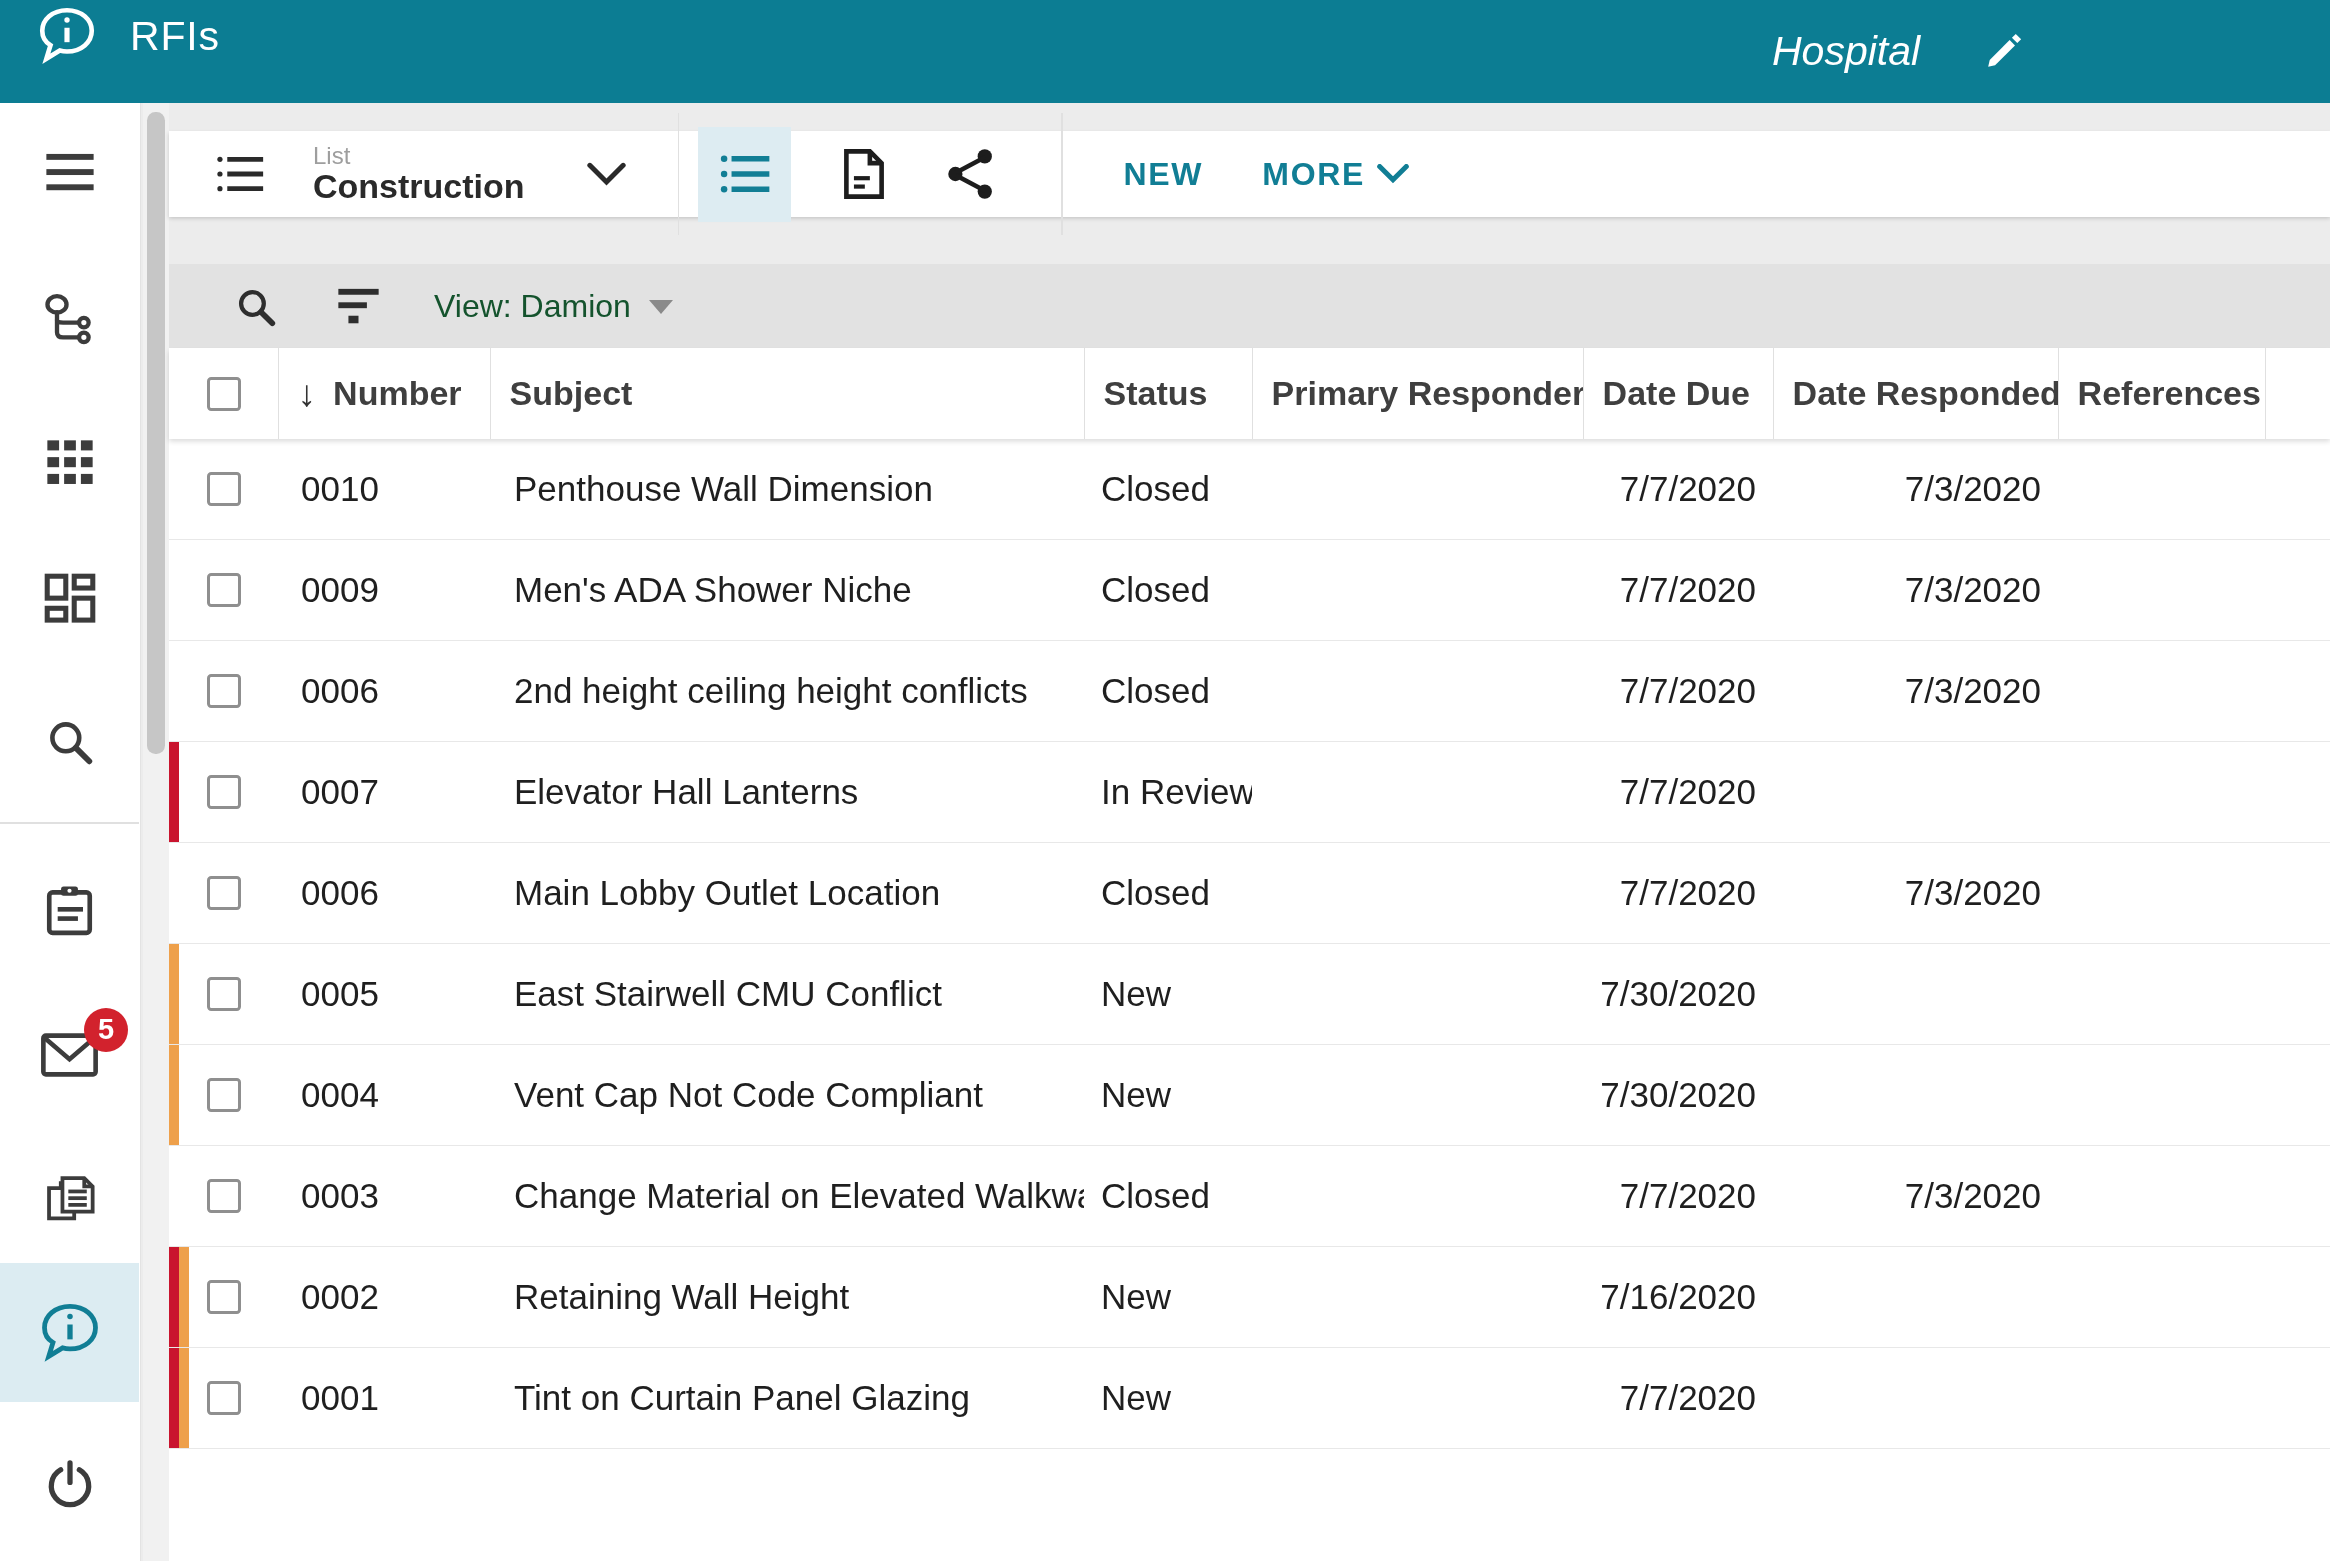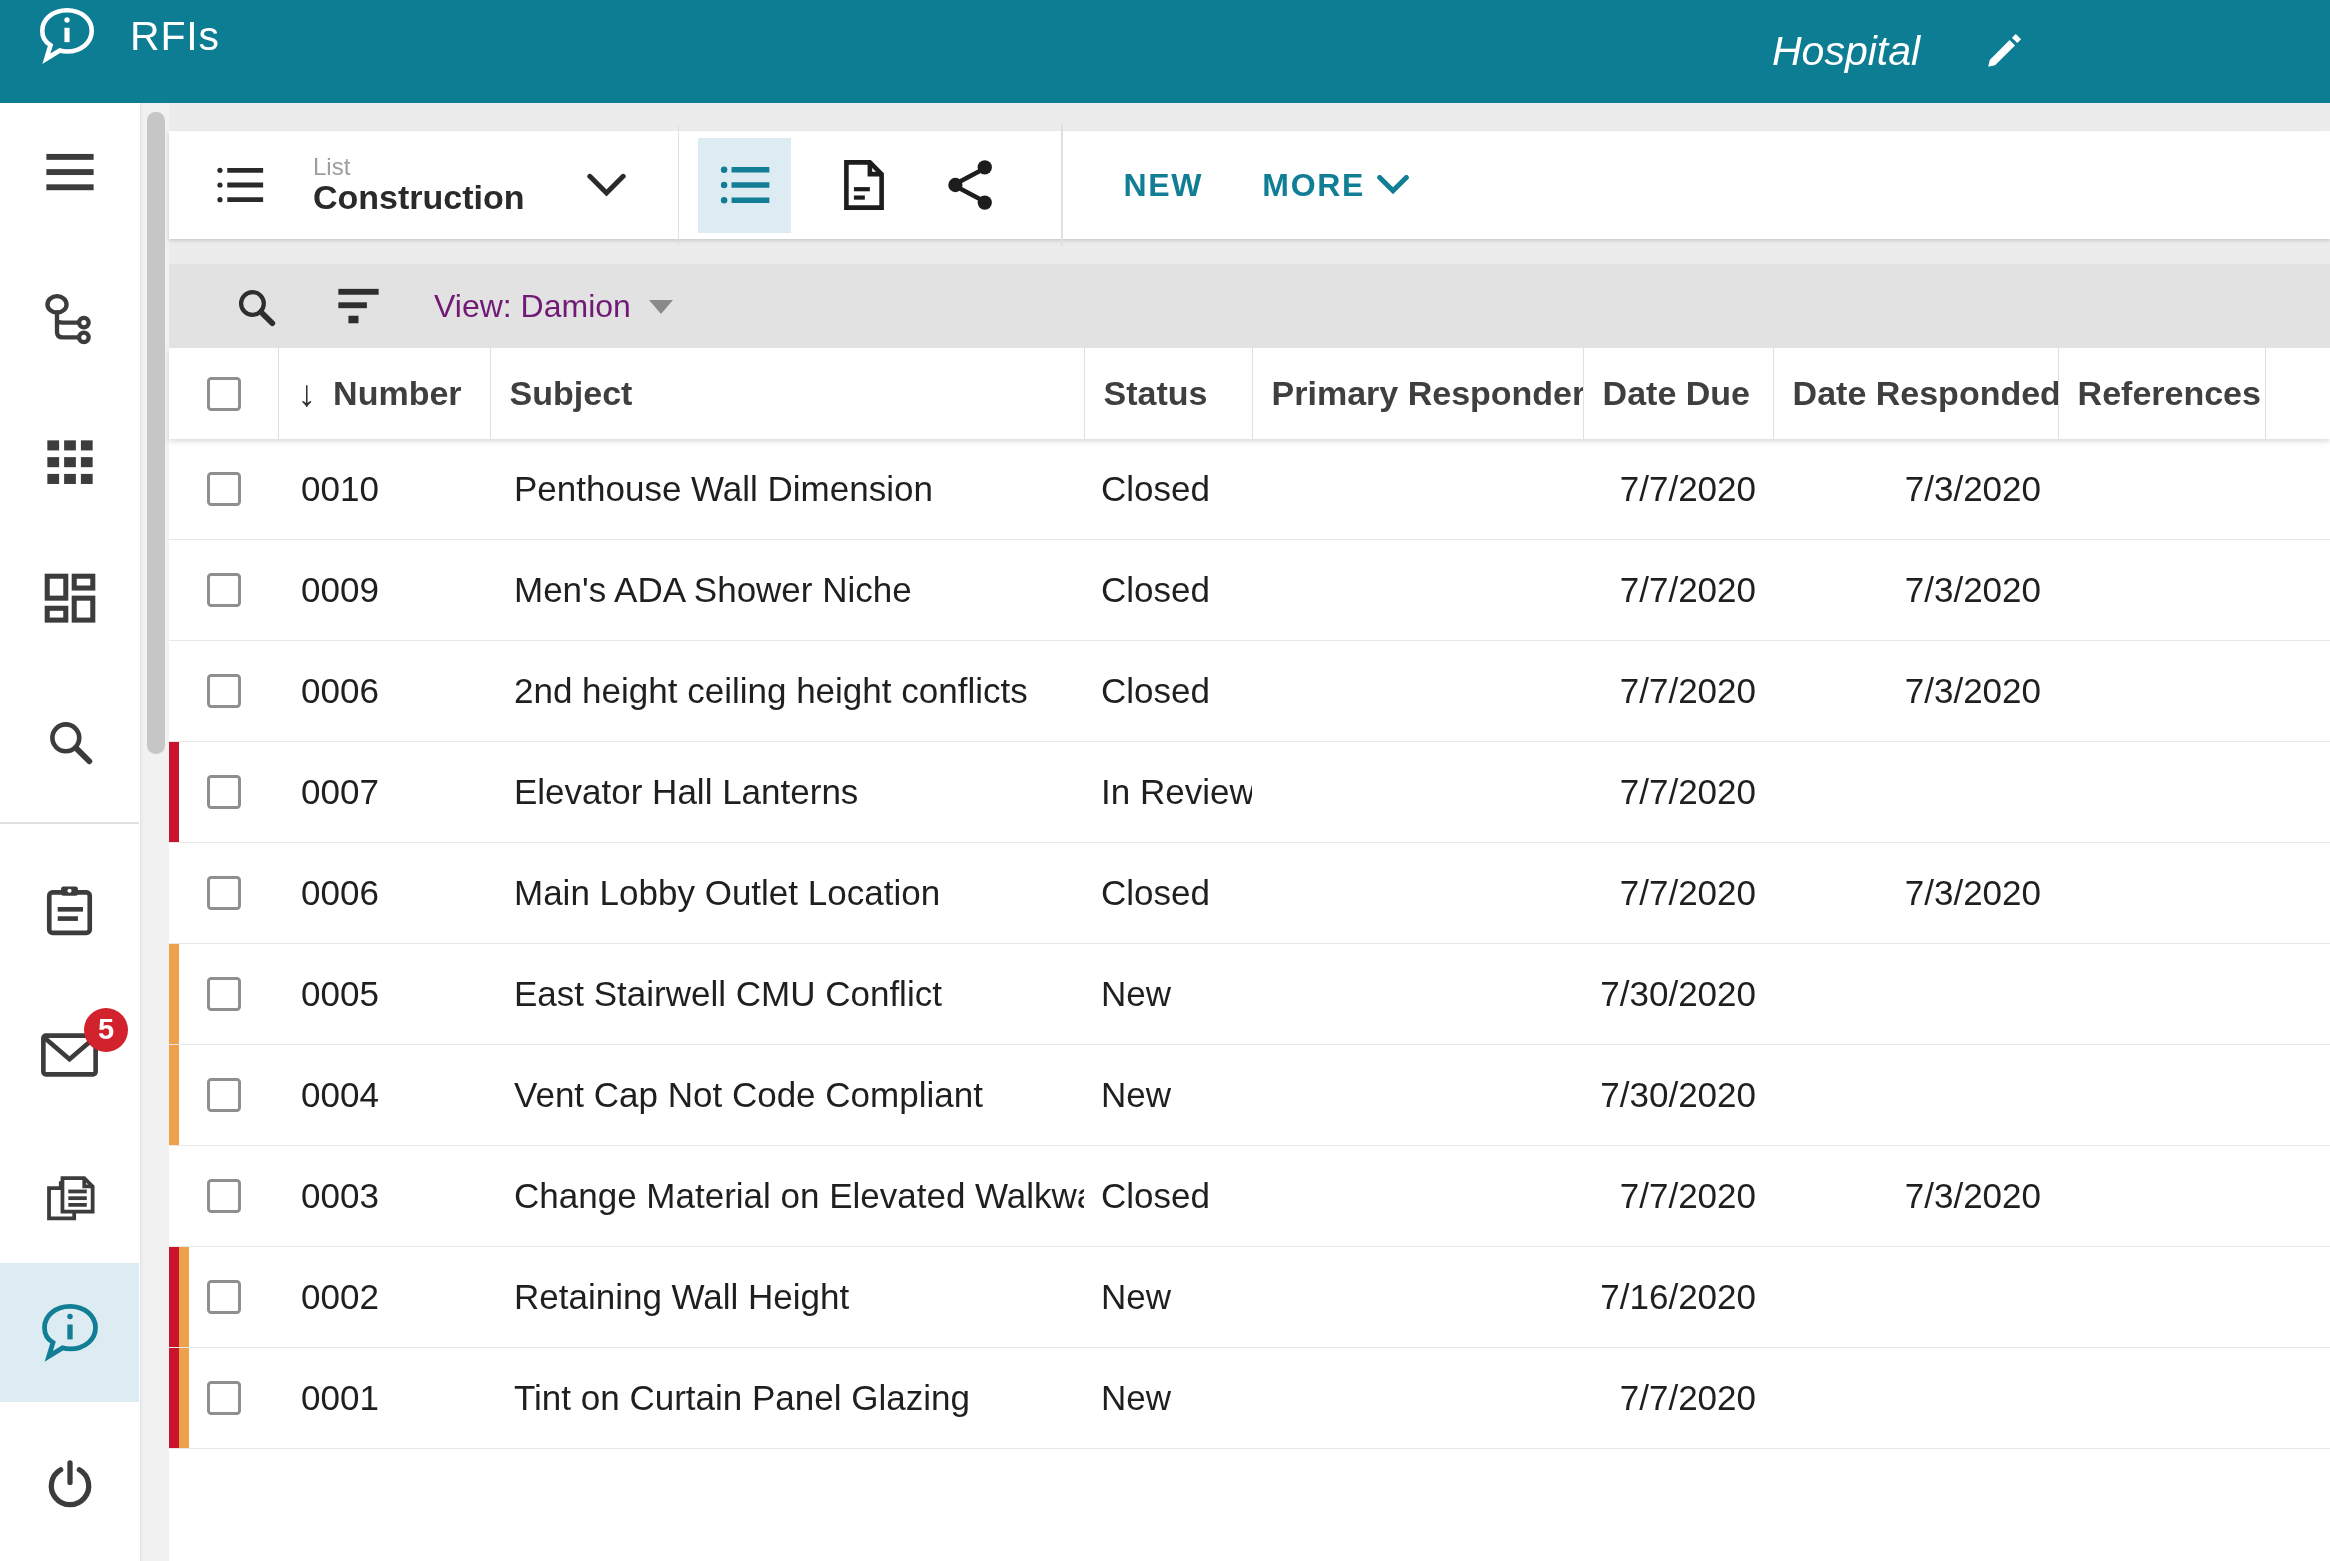--- a/index.html
+++ b/index.html
@@ -31,21 +31,21 @@
   
   .vscroll { position:absolute; left:143px; top:103px; width:26px; bottom:0;
     background:#f1f1f1; }
   .vscroll .thumb { position:absolute; left:4.2px; top:8.5px; width:18px; height:642px;
     background:#c6c6c6; border-radius:8.5px; }
 
   
   .content { position:absolute; left:169px; top:103px; right:0; bottom:0; background:#ececec; }
 
   
-  .toolbar { position:absolute; left:0; top:28px; right:0; height:108px; background:#fff;
+  .toolbar { position:absolute; left:0; top:28px; right:0; height:86px; background:#fff;
     box-shadow:0 1.7px 4.2px rgba(0,0,0,.18); display:flex; align-items:center; }
   .tb-left { display:flex; align-items:center; gap:0; padding-left:46px; }
   .selector { display:flex; align-items:center; cursor:pointer; }
   .selector .labels { margin-left:49px; }
   .sel-label { font-size:24px; color:#9e9e9e; line-height:25px; }
   .sel-value { font-size:34px; font-weight:700; color:#2a2a2a; line-height:37px; }
   .sel-chev { margin-left:61px; color:#2a2a2a; }
   .tb-divider { width:1.7px; height:122px; background:#e0e0e0; margin-left:51px; }
   .view-btns { display:flex; align-items:center; gap:39px; margin-left:18.6px; }
   .view-btn { width:93px; height:95px; display:flex; align-items:center; justify-content:center; }
@@ -53,21 +53,21 @@
   .view-btn.plain { width:68px; color:#222; }
   .tb-actions { display:flex; align-items:center; gap:59px; margin-left:61px; }
   .tb-action { font-size:32px; font-weight:700; letter-spacing:1.7px; color:#117e95;
     display:flex; align-items:center; gap:12px; cursor:pointer; }
 
   
   .filterbar { position:absolute; left:0; top:161px; right:0; height:85px; background:#e2e2e2;
     display:flex; align-items:center; color:#3c3c3c; }
   .filterbar .ficon { margin-left:65px; }
   .filterbar .ficon2 { margin-left:57px; }
-  .filterbar .view-label { margin-left:52px; font-size:32px; color:#701a75; }
+  .filterbar .view-label { margin-left:52px; font-size:32px; color:#14532d; }
   .filterbar .tri { margin-left:18.6px; width:0; height:0;
     border-left:12px solid transparent; border-right:12px solid transparent;
     border-top:14.4px solid #8a8a8a; }
 
   
   .table { position:absolute; left:0; top:245px; right:0; bottom:0; background:#fff; }
   .thead { position:relative; display:grid; height:91px; background:#fff;
     grid-template-columns:109px 212px 594px 168px 331px 190px 285px 207px 1fr;
     box-shadow:0 2.5px 5px rgba(0,0,0,.14); z-index:2; }
   .th { display:flex; align-items:center; font-size:34px; font-weight:700; color:#3f3f3f;

